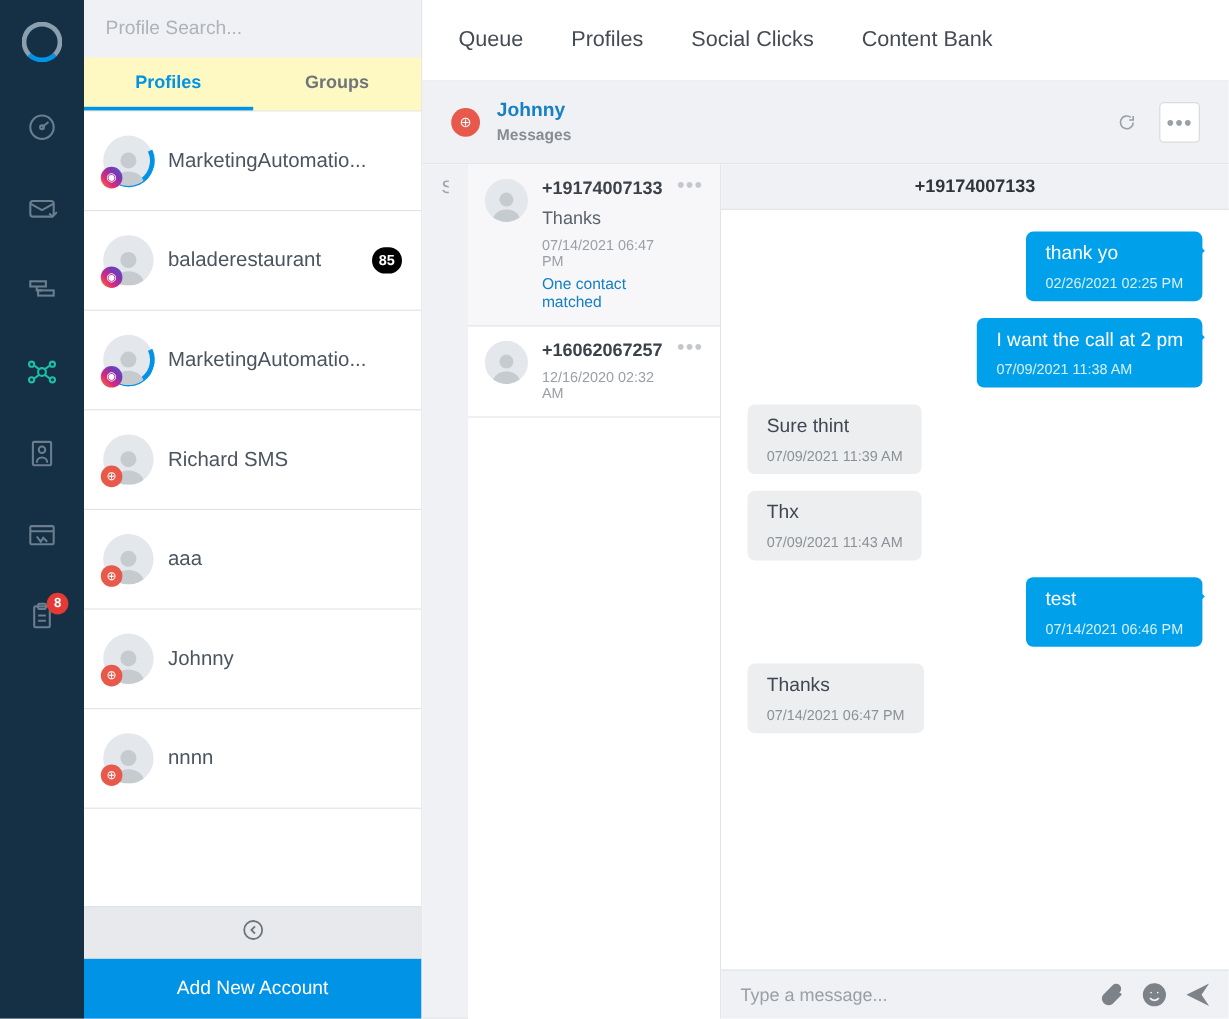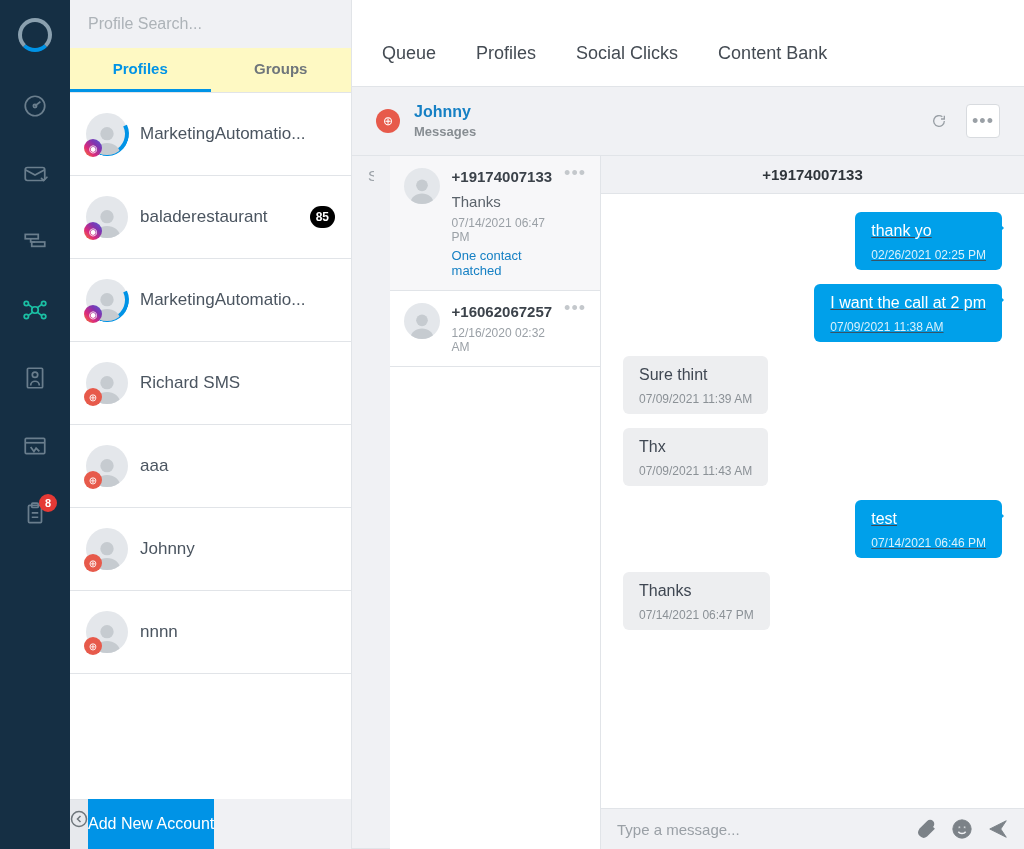--- a/index.html
+++ b/index.html
@@ -41,28 +41,28 @@
   .profile-item{display:flex;align-items:center;gap:12px;padding:20px 16px;border-bottom:1px solid var(--border);cursor:pointer;position:relative;}
   .profile-item .avatar{width:42px;height:42px;border-radius:50%;background:#e4e7eb;position:relative;flex-shrink:0;}
   .profile-item .avatar.arc::before{content:"";position:absolute;inset:-1px;border-radius:50%;border:4px solid transparent;border-bottom-color:var(--blue);border-right-color:var(--blue);transform:rotate(20deg);}
   .profile-item .avatar .silhouette{position:absolute;inset:0;border-radius:50%;overflow:hidden;display:flex;align-items:flex-end;justify-content:center;}
   .silhouette svg{width:32px;height:32px;fill:#c6cbd0;}
   .avatar .mini{position:absolute;bottom:-2px;left:-2px;width:18px;height:18px;border-radius:50%;display:flex;align-items:center;justify-content:center;font-size:10px;color:#fff;}
   .mini.ig{background:linear-gradient(45deg,#f58529,#dd2a7b,#8134af,#515bd4);}
   .mini.red{background:#e75a4b;}
   .profile-item .name{flex:1;font-size:17px;color:#4b5560;white-space:nowrap;overflow:hidden;text-overflow:ellipsis;}
   .profile-item .pill{background:#000000;color:#fff;border-radius:12px;min-width:24px;height:22px;font-size:12px;line-height:22px;text-align:center;padding:0 6px;font-weight:700;}
-  .profiles-footer{display:flex;}
+  .profiles-footer{display:flex;flex-direction:column;}
   .collapse{background:#e7e9ed;text-align:center;padding:10px 0;cursor:pointer;border-top:1px solid var(--border);}
   .collapse svg{width:18px;height:18px;stroke:#6f767b;fill:none;stroke-width:2;}
   .add-account{background:var(--blue);color:#fff;text-align:center;padding:16px 0;font-size:16px;cursor:pointer;}
 
   
   .main{flex:1;display:flex;flex-direction:column;}
-  .topnav{display:flex;gap:40px;padding:0 30px;height:87px;align-items:flex-end;border-bottom:1px solid var(--border);background:#fff;}
+  .topnav{display:flex;gap:40px;padding:0 30px;height:68px;align-items:flex-start;border-bottom:1px solid var(--border);background:#fff;}
   .topnav .item{font-size:18px;color:#444b53;cursor:pointer;padding:22px 0;position:relative;}
   .topnav .item.active{color:#15b6b0;font-weight:500;}
   .topnav .item.active::after{content:"";position:absolute;left:0;right:0;bottom:-1px;height:4px;background:linear-gradient(90deg,#0b7bd8,#19caa5);}
 
   .stream-header{display:flex;align-items:center;padding:16px 24px;background:var(--panel-bg);border-bottom:1px solid var(--border);gap:14px;}
   .stream-header .sh-icon{width:24px;height:24px;border-radius:50%;background:#e75a4b;display:flex;align-items:center;justify-content:center;color:#fff;font-size:12px;flex-shrink:0}
   .stream-header .sh-title{font-size:16px;color:var(--link);font-weight:600;}
   .stream-header .sh-sub{font-size:13px;color:#878d92;font-weight:600;margin-top:3px;}
   .stream-header .sh-actions{margin-left:auto;display:flex;gap:10px;align-items:center;}
   .sh-actions .act{width:34px;height:34px;border:1px solid #d8dbdf;border-radius:4px;display:flex;align-items:center;justify-content:center;color:#9aa0a6;cursor:pointer;background:#fff;}
@@ -83,21 +83,21 @@
   .thread .tprev{font-size:15px;color:#5b636b;margin-top:8px;white-space:nowrap;overflow:hidden;text-overflow:ellipsis;}
   .thread .tts{font-size:12px;color:#9aa0a6;margin-top:6px;}
   .thread .tmatch{font-size:13px;color:var(--link);margin-top:4px;}
   .thread .tdots{color:#c4c8cc;font-size:18px;line-height:10px;letter-spacing:1px;}
   .load-more{text-align:center;padding:12px;font-size:15px;color:#4e555c;background:var(--mid-panel);cursor:pointer;border-bottom:1px solid var(--border);}
 
   .chat{flex:1;display:flex;flex-direction:column;min-width:0;background:#fff;}
   .chat-header{text-align:center;padding:10px;font-weight:700;font-size:15px;color:#2f353b;border-bottom:1px solid var(--border);background:var(--panel-bg);}
   .chat-body{flex:1;overflow:auto;padding:18px 22px;display:flex;flex-direction:column;gap:14px;}
   .bubble-row{display:flex;}
-  .bubble-row.out{justify-content:flex-end;text-decoration:underline;}
+  .bubble-row.out{justify-content:flex-end;}
   .bubble{max-width:70%;padding:10px 16px 8px;border-radius:6px;position:relative;}
   .bubble.in{background:#edeef0;color:#3f4752;}
   .bubble.out{background:var(--msg-out);color:#fff;}
   .bubble .txt{font-size:16px;}
   .bubble .ts{font-size:12px;margin-top:8px;opacity:0.85;}
   .bubble.in .ts{color:#7a8187;}
   .bubble.out::after{content:"";position:absolute;right:-8px;top:10px;border:6px solid transparent;border-left-color:var(--msg-out);}
 
   .composer{display:flex;align-items:center;gap:12px;padding:8px 14px;border-top:1px solid var(--border);background:var(--panel-bg);}
   .composer input{flex:1;border:none;background:transparent;font-size:15px;color:#9aa0a6;outline:none;}

